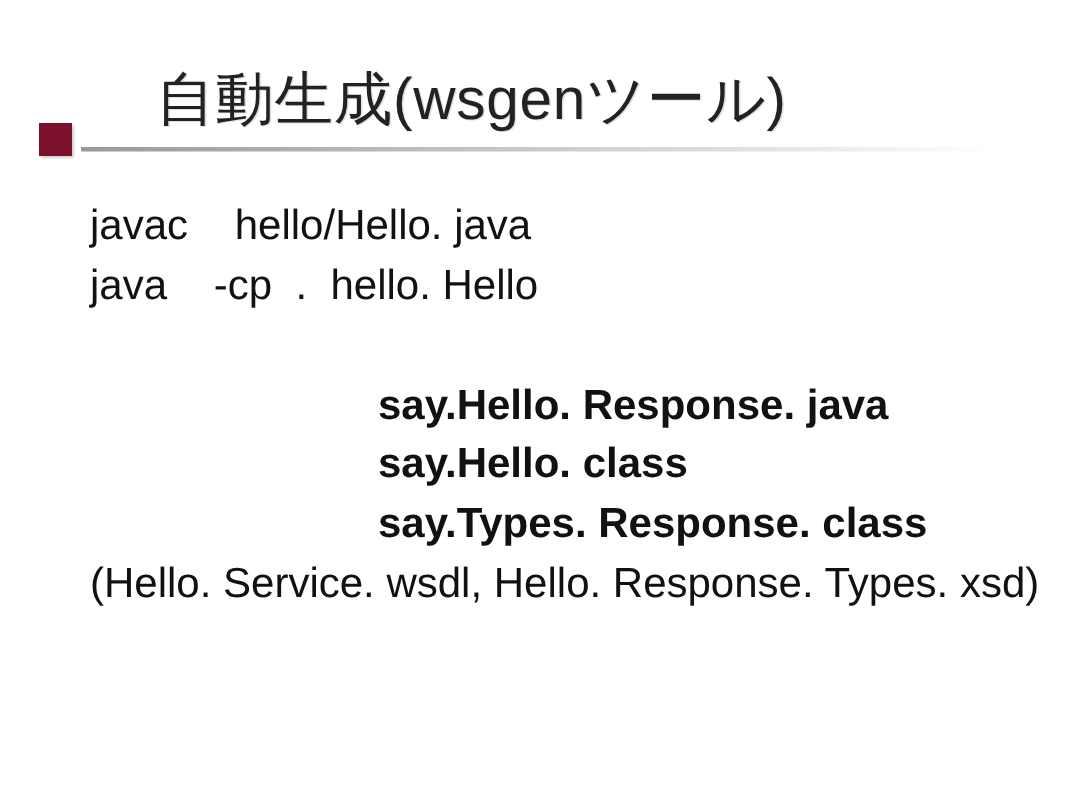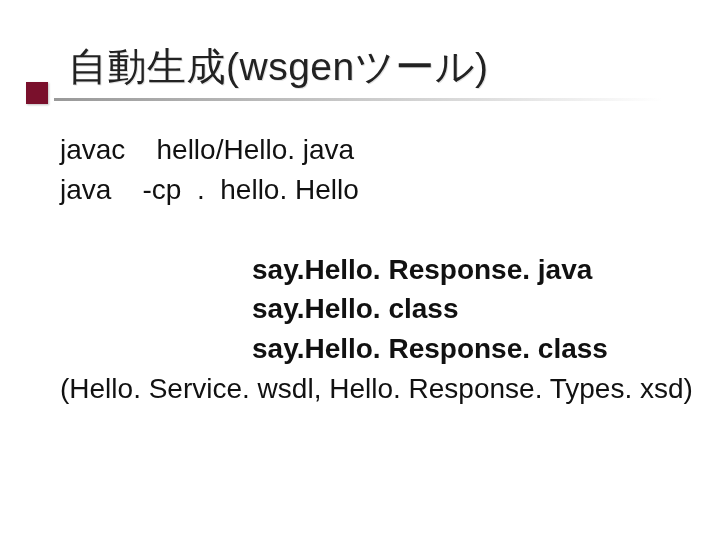--- a/index.html
+++ b/index.html
@@ -15,21 +15,21 @@
     position: relative;
     width: 720px;
     height: 540px;
     box-sizing: border-box;
   }
   .title-wrap {
     position: absolute;
     left: 0;
     top: 44px;
     width: 720px;
-    padding-left: 68px;
+    padding-left: 104px;
     box-sizing: border-box;
   }
   .title {
     font-size: 39px;
     line-height: 1.2;
     color: #222222;
     letter-spacing: 0.5px;
     text-shadow: 1px 1px 0 rgba(0,0,0,0.12);
   }
   .underline {
@@ -74,17 +74,17 @@
   </div>
 
   <div class="underline"></div>
 
   <div class="body">
     <div class="row">javac    hello/Hello. java</div>
     <div class="row">java    -cp  .  hello. Hello</div>
     <div class="spacer"></div>
     <div class="row indent1">say.Hello. Response. java</div>
     <div class="row indent1">say.Hello. class</div>
-    <div class="row indent1">say.Hello. Response. class</div>
+    <div class="row indent1">say.Types. Response. class</div>
     <div class="row">(Hello. Service. wsdl, Hello. Response. Types. xsd)</div>
   </div>
 
 </div>
 
 </body></html>

